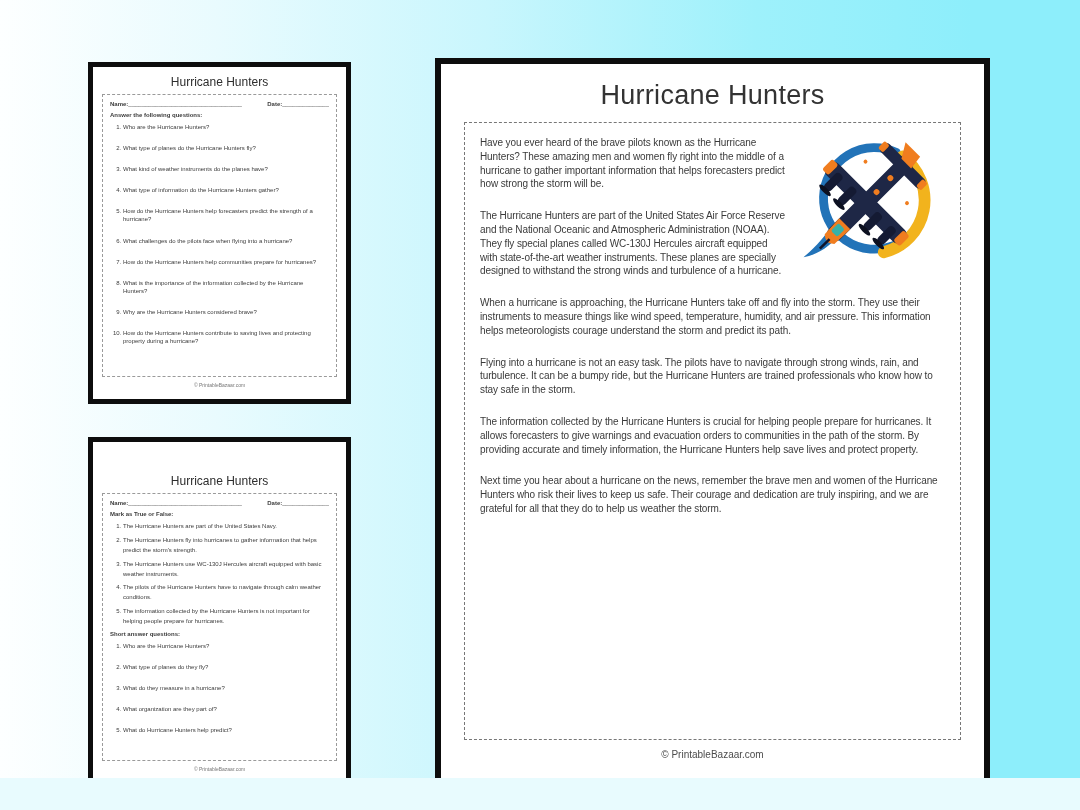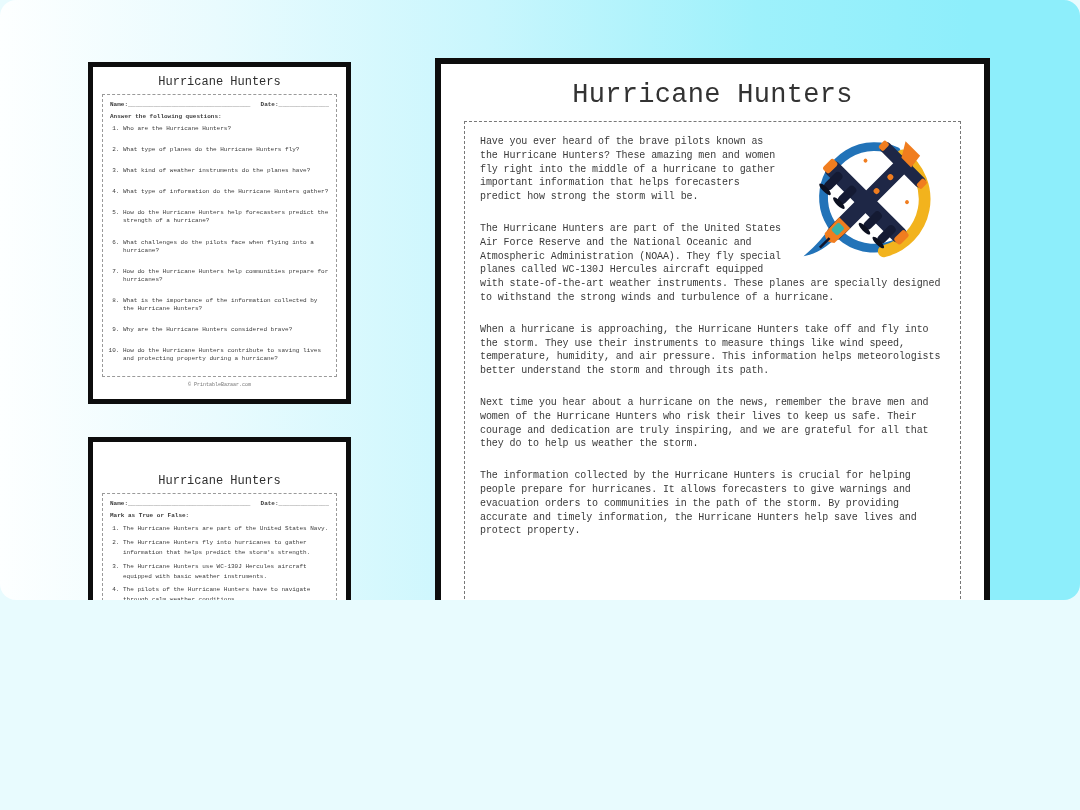--- a/index.html
+++ b/index.html
@@ -1,19 +1,19 @@
 <!DOCTYPE html>
 <html><head>
 <meta charset="utf-8">
 <style>
   html,body{margin:0;padding:0;background:#e8fbfe;}
   .stage{
-    position:relative;width:1080px;height:600px;overflow:hidden;
+    position:relative;width:1080px;height:778px;overflow:hidden;
     background:linear-gradient(to right,#fdffff 0%,#e9fbfe 20%,#c9f6fd 45%,#9ef1fb 70%,#8deefb 90%);
-    font-family:Liberation Mono, monospace;color:#3c3c3c;border-radius:16px;
+    font-family:Liberation Sans, sans-serif;color:#3c3c3c;
   }
   .sheet{position:absolute;background:#ffffff;border:5px solid #0d0d0d;box-sizing:border-box;}
   #ws1{left:88px;top:62px;width:263px;height:342px;padding:6px 9px;}
   #ws2{left:88px;top:437px;width:263px;height:351px;padding:6px 9px;}
   #main{left:435px;top:58px;width:555px;height:733px;border-width:6px;padding:12px 10px 8px;}
   .ws-title{text-align:center;font-size:12px;font-weight:400;color:#2d2d2d;margin:2px 0 5px;}
   #ws2 .ws-title{margin-top:26px;}
   .ws-dash{border:1px dashed #9a9a9a;padding:6px 7px;box-sizing:border-box;overflow:hidden;}
   #ws1 .ws-dash{height:283px;}
   #ws2 .ws-dash{height:268px;}
@@ -126,20 +126,21 @@
             <circle cx="22" cy="-30" r="2" fill="#f07d1f"></circle>
           <circle cx="22" cy="30" r="4.5" fill="#ffffff"></circle>
             <circle cx="22" cy="30" r="2" fill="#f07d1f"></circle>
           <circle cx="8" cy="0" r="3" fill="#f07d1f"></circle>
           <circle cx="28" cy="0" r="3" fill="#f07d1f"></circle>
         </g>
       </svg>
 
       <p>Have you ever heard of the brave pilots known as the Hurricane Hunters? These amazing men and women fly right into the middle of a hurricane to gather important information that helps forecasters predict how strong the storm will be.</p>
       <p>The Hurricane Hunters are part of the United States Air Force Reserve and the National Oceanic and Atmospheric Administration (NOAA). They fly special planes called WC-130J Hercules aircraft equipped with state-of-the-art weather instruments. These planes are specially designed to withstand the strong winds and turbulence of a hurricane.</p>
-      <p>When a hurricane is approaching, the Hurricane Hunters take off and fly into the storm. They use their instruments to measure things like wind speed, temperature, humidity, and air pressure. This information helps meteorologists better understand the storm and through its path.</p>
+      <p>When a hurricane is approaching, the Hurricane Hunters take off and fly into the storm. They use their instruments to measure things like wind speed, temperature, humidity, and air pressure. This information helps meteorologists courage understand the storm and predict its path.</p>
+      <p>Flying into a hurricane is not an easy task. The pilots have to navigate through strong winds, rain, and turbulence. It can be a bumpy ride, but the Hurricane Hunters are trained professionals who know how to stay safe in the storm.</p>
+      <p>The information collected by the Hurricane Hunters is crucial for helping people prepare for hurricanes. It allows forecasters to give warnings and evacuation orders to communities in the path of the storm. By providing accurate and timely information, the Hurricane Hunters help save lives and protect property.</p>
       <p>Next time you hear about a hurricane on the news, remember the brave men and women of the Hurricane Hunters who risk their lives to keep us safe. Their courage and dedication are truly inspiring, and we are grateful for all that they do to help us weather the storm.</p>
-      <p>The information collected by the Hurricane Hunters is crucial for helping people prepare for hurricanes. It allows forecasters to give warnings and evacuation orders to communities in the path of the storm. By providing accurate and timely information, the Hurricane Hunters help save lives and protect property.</p>
     </div>
     <div class="main-footer">© PrintableBazaar.com</div>
   </div>
 
 </div>
 
 </body></html>

